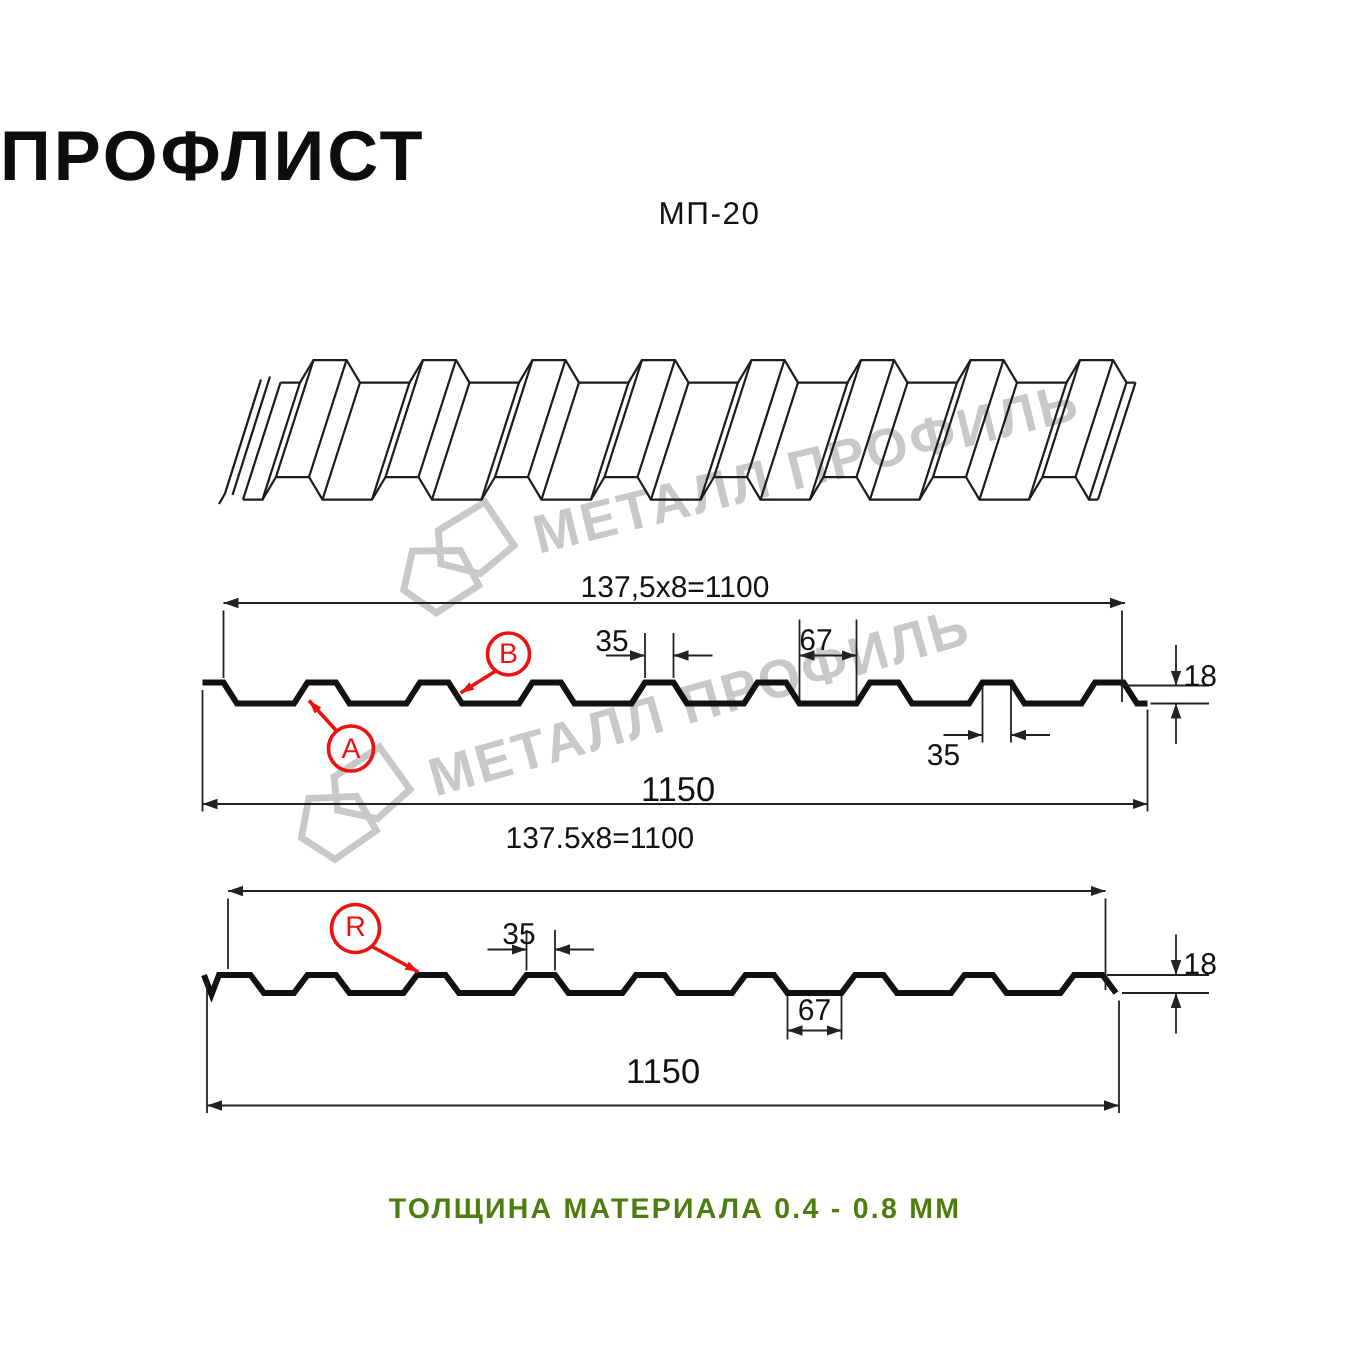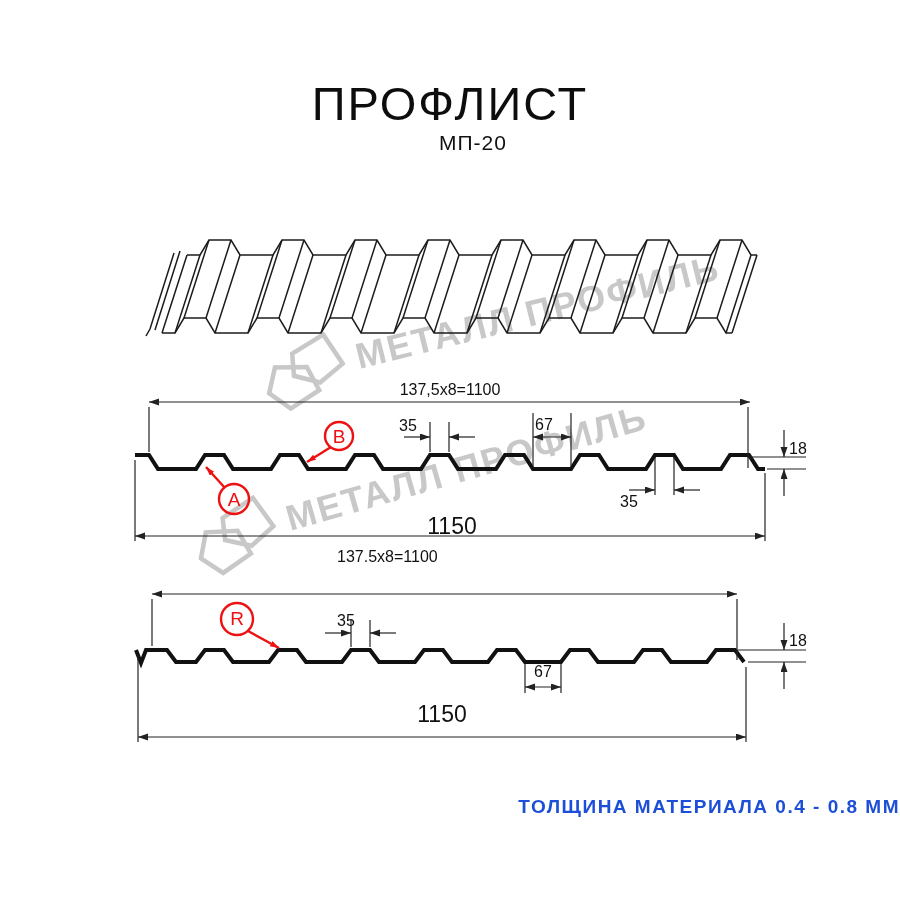--- a/index.html
+++ b/index.html
@@ -1,25 +1,25 @@
 <!DOCTYPE html>
 <html><head>
 <meta charset="utf-8">
 <style>
   html,body{margin:0;padding:0;background:#fff;}
   #page{position:relative;width:900px;height:900px;background:#ffffff;overflow:hidden;
         font-family:"Liberation Sans",sans-serif;color:#1a1a1a;}
   .abs{position:absolute;}
-  #title{left:0;top:76px;width:900px;text-align:center;font-size:47px;font-weight:400;
+  #title{left:0;top:76px;width:900px;font-size:47px;font-weight:700;
          letter-spacing:2px;color:#0d0d0d;}
   #subtitle{left:0;top:131px;width:900px;text-align:center;font-size:21px;font-weight:400;
             letter-spacing:1px;color:#111;padding-left:23px;}
-  #footer{left:0;top:796px;width:900px;text-align:right;font-size:19px;font-weight:700;
-          letter-spacing:1.5px;color:#1d4ed8;}
-  .dtext{position:absolute;font-size:16px;color:#111;text-align:center;white-space:nowrap;line-height:1.1;}
+  #footer{left:0;top:796px;width:900px;text-align:center;font-size:19px;font-weight:700;
+          letter-spacing:1.5px;color:#4d7c0f;}
+  .dtext{position:absolute;font-size:20px;color:#111;text-align:center;white-space:nowrap;line-height:1.1;}
   .big{font-size:23px;}
   .redtx{position:absolute;color:#ee1111;font-size:19px;text-align:center;white-space:nowrap;}
   .wm{position:absolute;display:flex;align-items:center;gap:12px;transform-origin:40px 50%;
       color:#c8c8c8;z-index:1;pointer-events:none;}
   .wm span{font-size:36px;font-weight:700;letter-spacing:2px;white-space:nowrap;
            font-family:"Liberation Sans",sans-serif;}
   #wm1{left:262px;top:333px;transform:rotate(-14deg);}
   #wm2{left:193px;top:497px;transform:rotate(-16deg);}
   #draw{left:0;top:0;z-index:2;}
   .txt-layer{z-index:3;}

